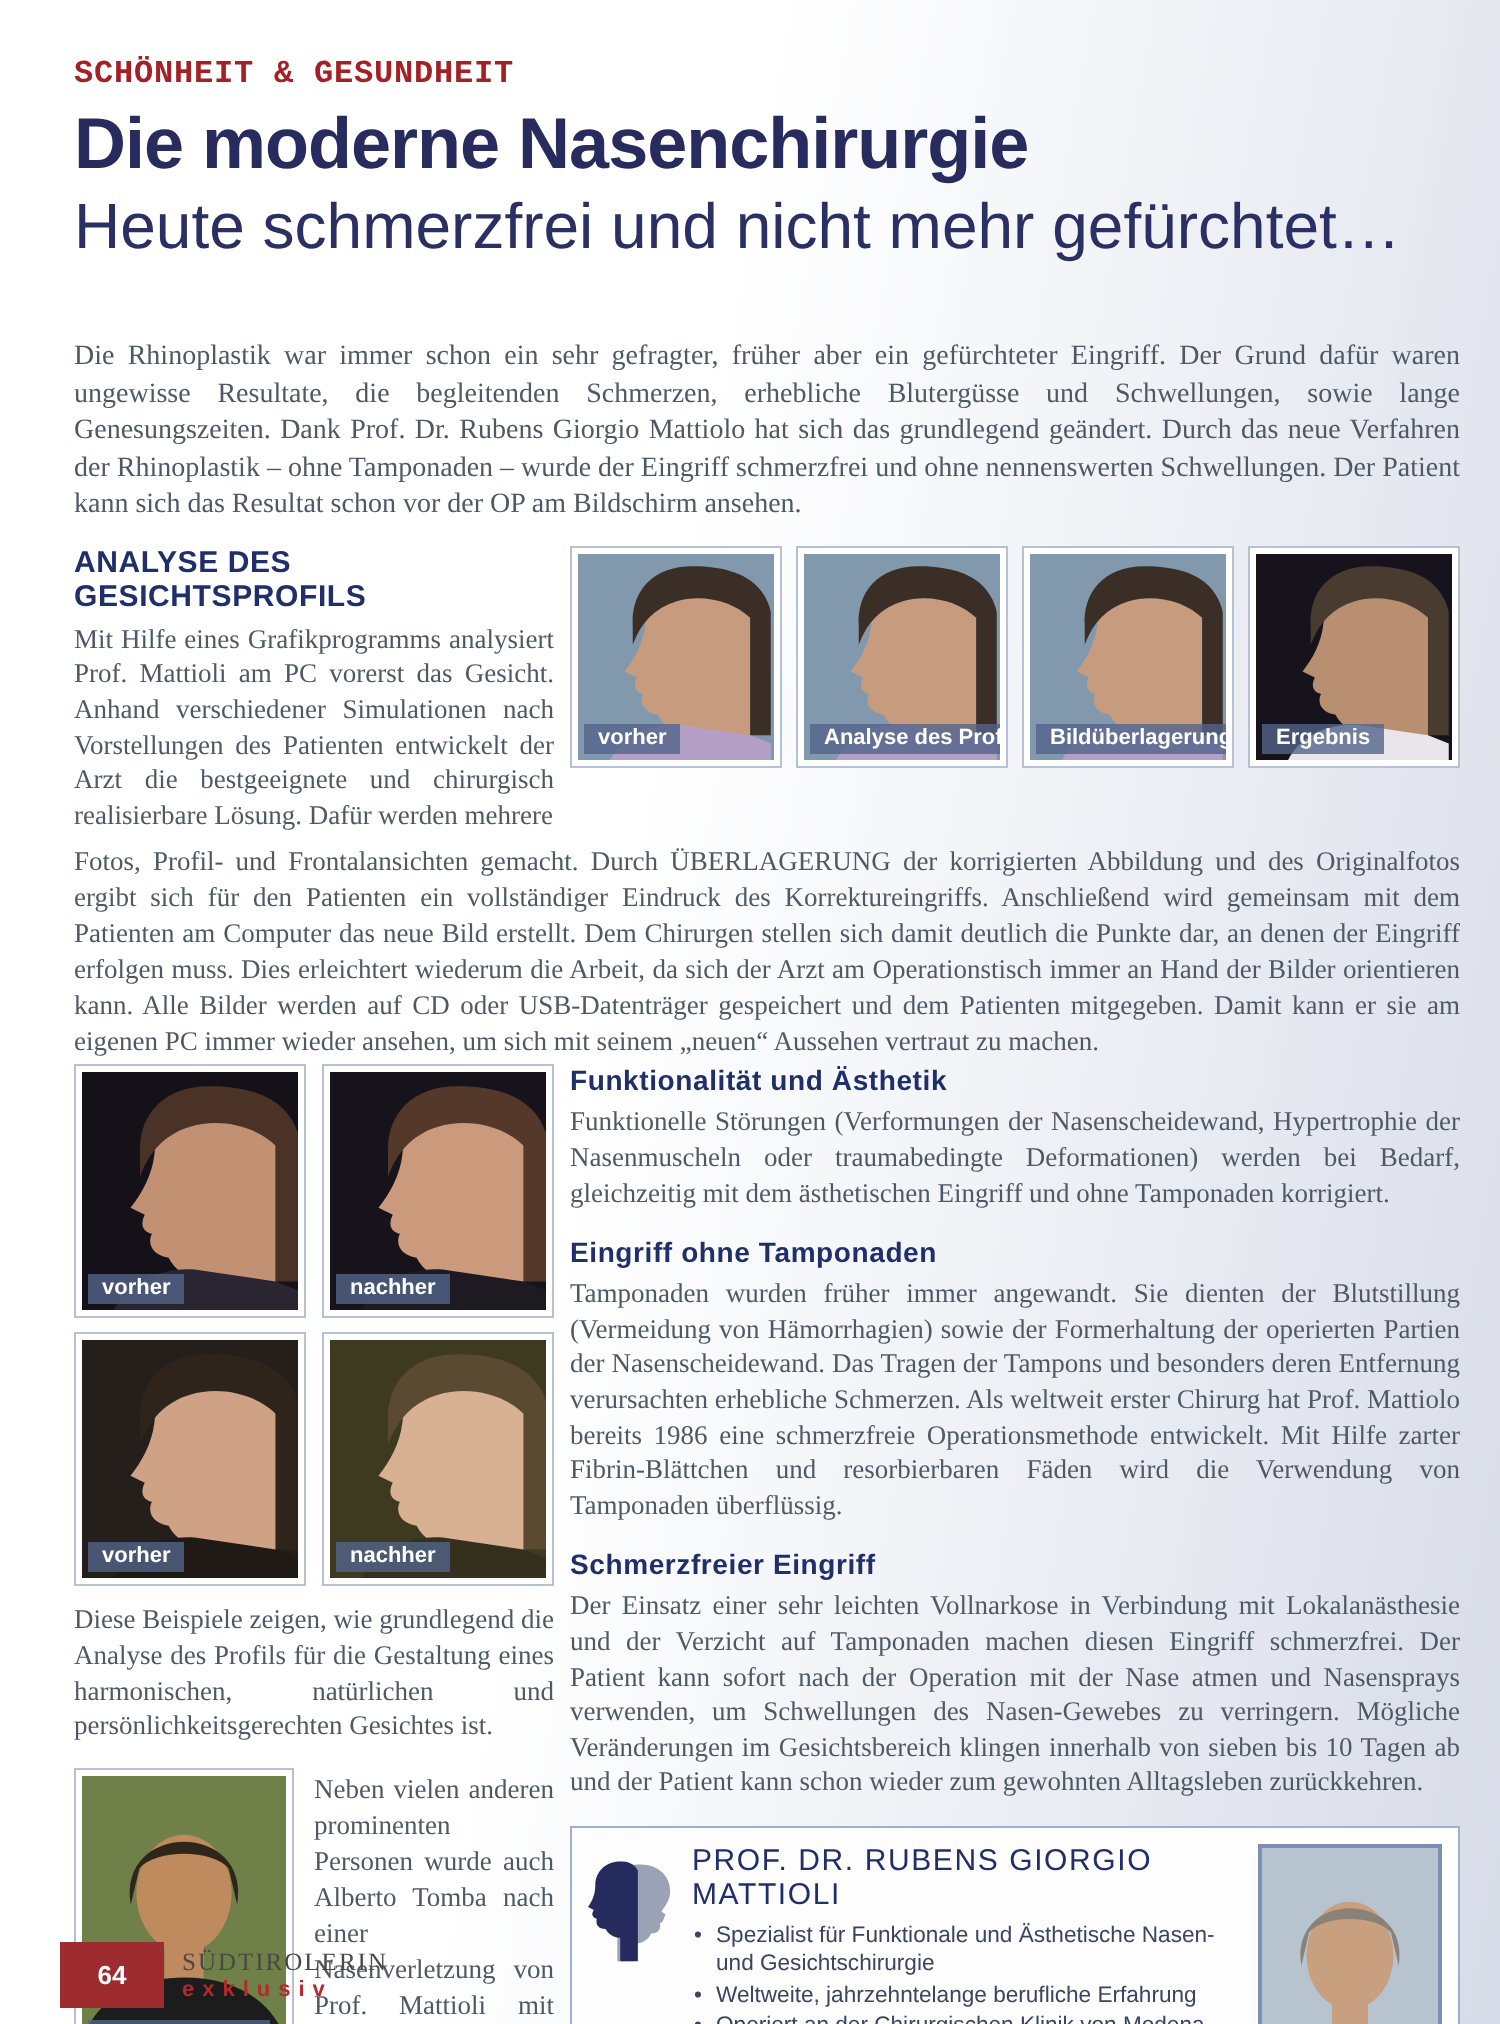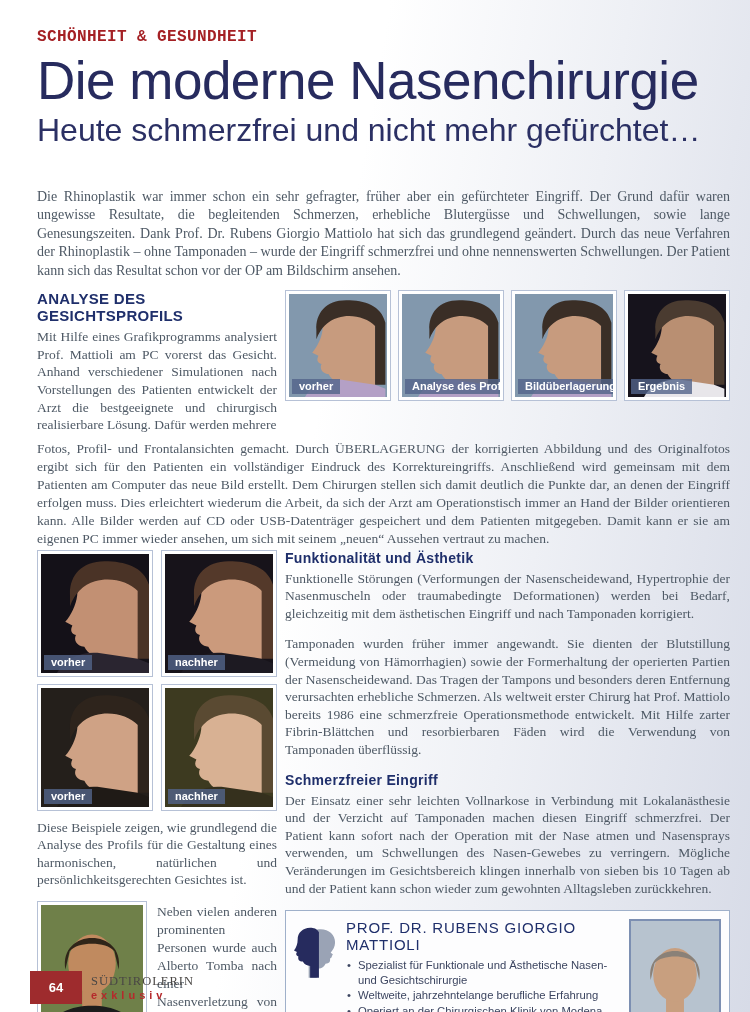--- a/index.html
+++ b/index.html
@@ -7,21 +7,21 @@
   .page {
     width:750px; height:1012px; margin:0 auto; position:relative; overflow:hidden;
     background:linear-gradient(100deg,#ffffff 42%,#eef0f5 68%,#d7dbe7 100%);
     font-family:"Liberation Serif", serif;
     color:#4e5965;
     padding:28px 20px 0 37px;
   }
   
   .kicker { font-family:Liberation Mono, monospace; font-weight:bold; font-size:16px;
             color:#a42024; letter-spacing:.4px; margin-bottom:8px; }
-  .title  { font-family:"Liberation Sans",sans-serif; font-weight:normal; font-size:53px;
+  .title  { font-family:"Liberation Sans",sans-serif; font-weight:bold; font-size:36px;
             color:#272b5e; letter-spacing:-.5px; line-height:1.02; margin-bottom:6px; }
   .subtitle{ font-family:"Liberation Sans",sans-serif; font-weight:400; font-size:32px;
             color:#2b3064; line-height:1.05; margin-bottom:13px; }
   .intro  { font-size:14px; line-height:18.5px; text-align:justify; margin-bottom:10px;margin-top:40px; }
 
   
   .row1 { display:flex; gap:8px; margin-bottom:6px; }
   .colL { width:240px; flex:0 0 240px; }
   .colR { flex:1; min-width:0; }
   .sec-head { font-family:"Liberation Sans",sans-serif; font-weight:bold; font-size:15px;
@@ -222,23 +222,24 @@
             <span class="pl">Alberto Tomba</span>
             </div>
         </div>
         <div class="tomba-txt">Neben vielen anderen prominenten Personen wurde auch Alberto Tomba nach einer Nasenverletzung von Prof. Mattioli mit Erfolg behandelt.</div>
       </div>
     </div>
 
     <div class="colR">
       <div class="rsec">
         <div class="sec-head">Funktionalität und Ästhetik</div>
-        <div class="body-txt">Funktionelle Störungen (Verformungen der Nasenscheidewand, Hypertrophie der Nasenmuscheln oder traumabedingte Deformationen) werden bei Bedarf, gleichzeitig mit dem ästhetischen Eingriff und nach Tamponaden korrigiert.</div>
+        <div class="body-txt">Funktionelle Störungen (Verformungen der Nasenscheidewand, Hypertrophie der Nasenmuscheln oder traumabedingte Deformationen) werden bei Bedarf, gleichzeitig mit dem ästhetischen Eingriff und ohne Tamponaden korrigiert.</div>
       </div>
       <div class="rsec">
+        <div class="sec-head">Eingriff ohne Tamponaden</div>
         <div class="body-txt">Tamponaden wurden früher immer angewandt. Sie dienten der Blutstillung (Vermeidung von Hämorrhagien) sowie der Formerhaltung der operierten Partien der Nasenscheidewand. Das Tragen der Tampons und besonders deren Entfernung verursachten erhebliche Schmerzen. Als weltweit erster Chirurg hat Prof. Mattiolo bereits 1986 eine schmerzfreie Operationsmethode entwickelt. Mit Hilfe zarter Fibrin-Blättchen und resorbierbaren Fäden wird die Verwendung von Tamponaden überflüssig.</div>
       </div>
       <div class="rsec">
         <div class="sec-head">Schmerzfreier Eingriff</div>
         <div class="body-txt">Der Einsatz einer sehr leichten Vollnarkose in Verbindung mit Lokalanästhesie und der Verzicht auf Tamponaden machen diesen Eingriff schmerzfrei. Der Patient kann sofort nach der Operation mit der Nase atmen und Nasensprays verwenden, um Schwellungen des Nasen-Gewebes zu verringern. Mögliche Veränderungen im Gesichtsbereich klingen innerhalb von sieben bis 10 Tagen ab und der Patient kann schon wieder zum gewohnten Alltagsleben zurückkehren.</div>
       </div>
 
       <div class="infobox">
         <div class="logo">
           <svg viewBox="0 0 60 70" width="44" height="58">

